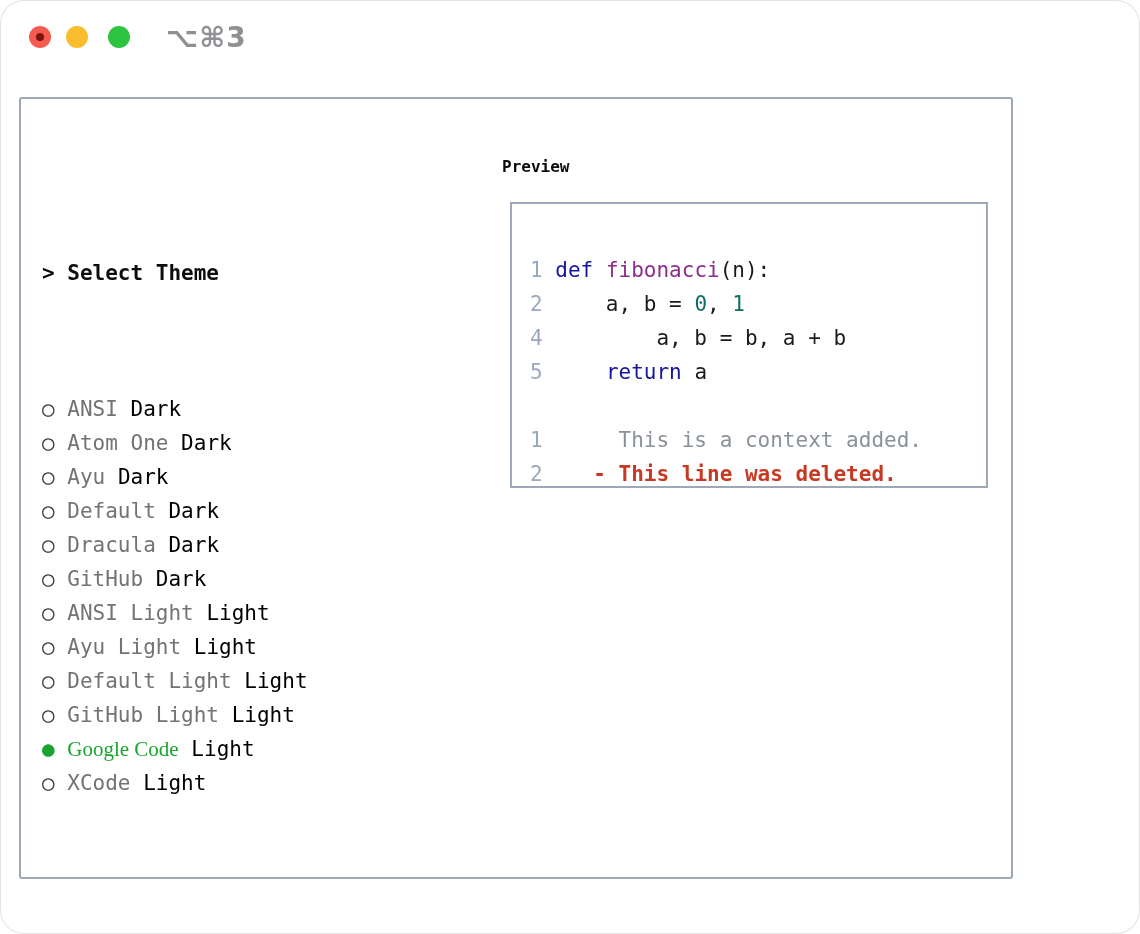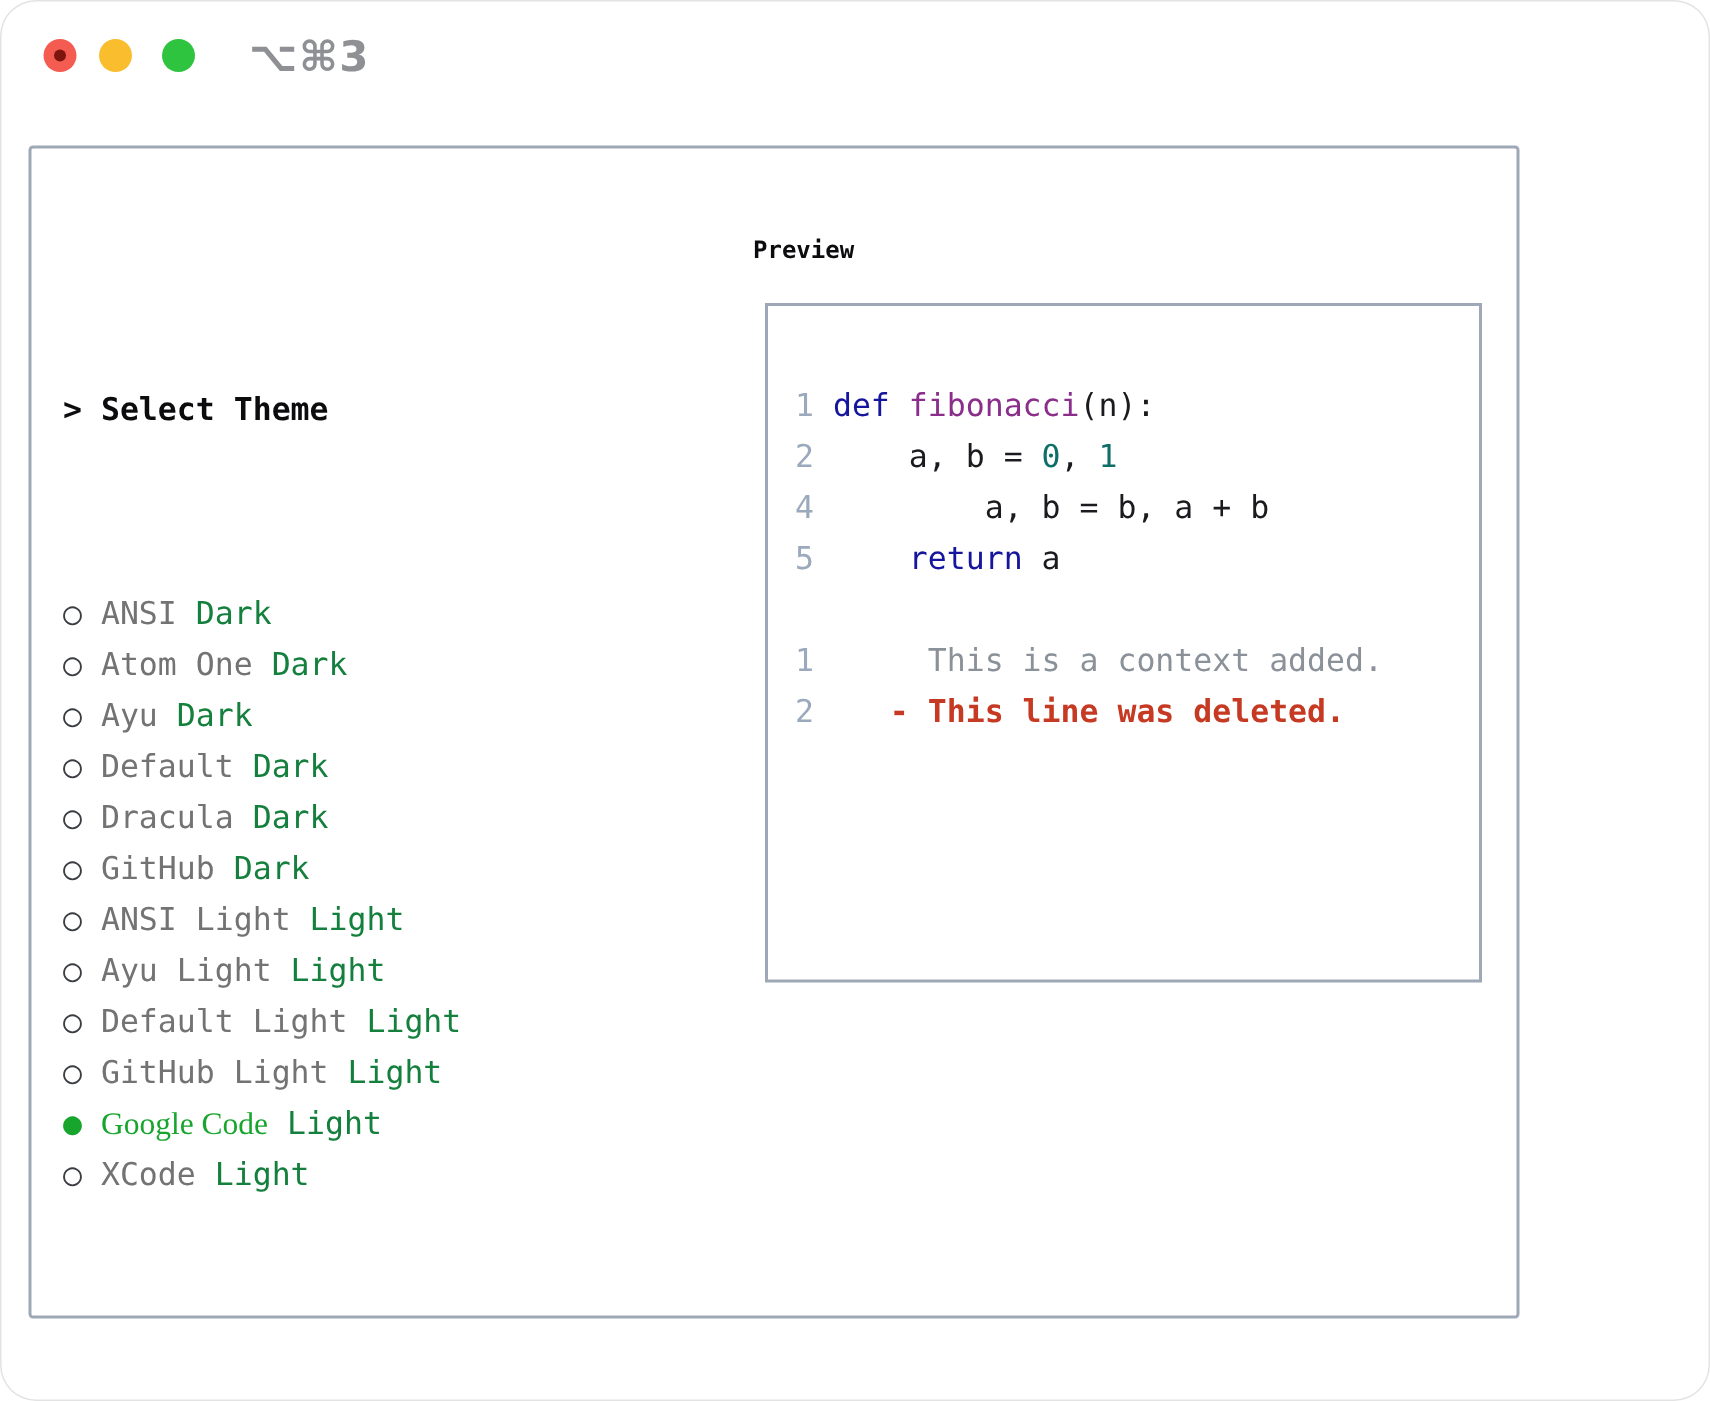--- a/index.html
+++ b/index.html
@@ -40,30 +40,30 @@
     position: absolute; left: 21px; top: 51px;
     font-size: 21px; line-height: 34px; white-space: pre; color: #34373d;
   }
   .hdr-row { font-weight: bold; color: #0c0c0e; margin-top: 38px; }
   .hdr-prefix { font-weight: bold; color: #0c0c0e; }
   .row { white-space: pre; }
   .bullet { color: #3a3d42; }
   .row.sel .bullet { color: #18a52e; }
   .row.sel .name, .row.sel .opt-label { color: #18a52e; font-family: Liberation Serif, serif; }
   .name { color: #737373; }
-  .variant { color: #15803d; }
+  .variant { color: #000000; }
   .apply-block { margin-top: 34px; }
 
   
   .preview-title {
     position: absolute; left: 481px; top: 51px;
     font-size: 16px; line-height: 34px; font-weight: bold; color: #0c0c0e;
   }
   .preview-box {
-    position: absolute; left: 489px; top: 103px; width: 478px; height: 453px;
+    position: absolute; left: 489px; top: 103px; width: 478px; height: 286px;
     border: 2px solid #9fa8b6; background: #ffffff;
     padding: 49px 0 0 18px; overflow: hidden;
   }
   .code-line { font-size: 21px; line-height: 34px; white-space: pre; min-height: 34px; color: #1b1b1f; }
   .c-num   { color: #9aa9bc; }
   .c-plain { color: #1b1b1f; }
   .c-kw    { color: #15159d; }
   .c-fn    { color: #8b2e8b; }
   .c-lit   { color: #0e6e68; }
   .c-ctx   { color: #8b9199; }

